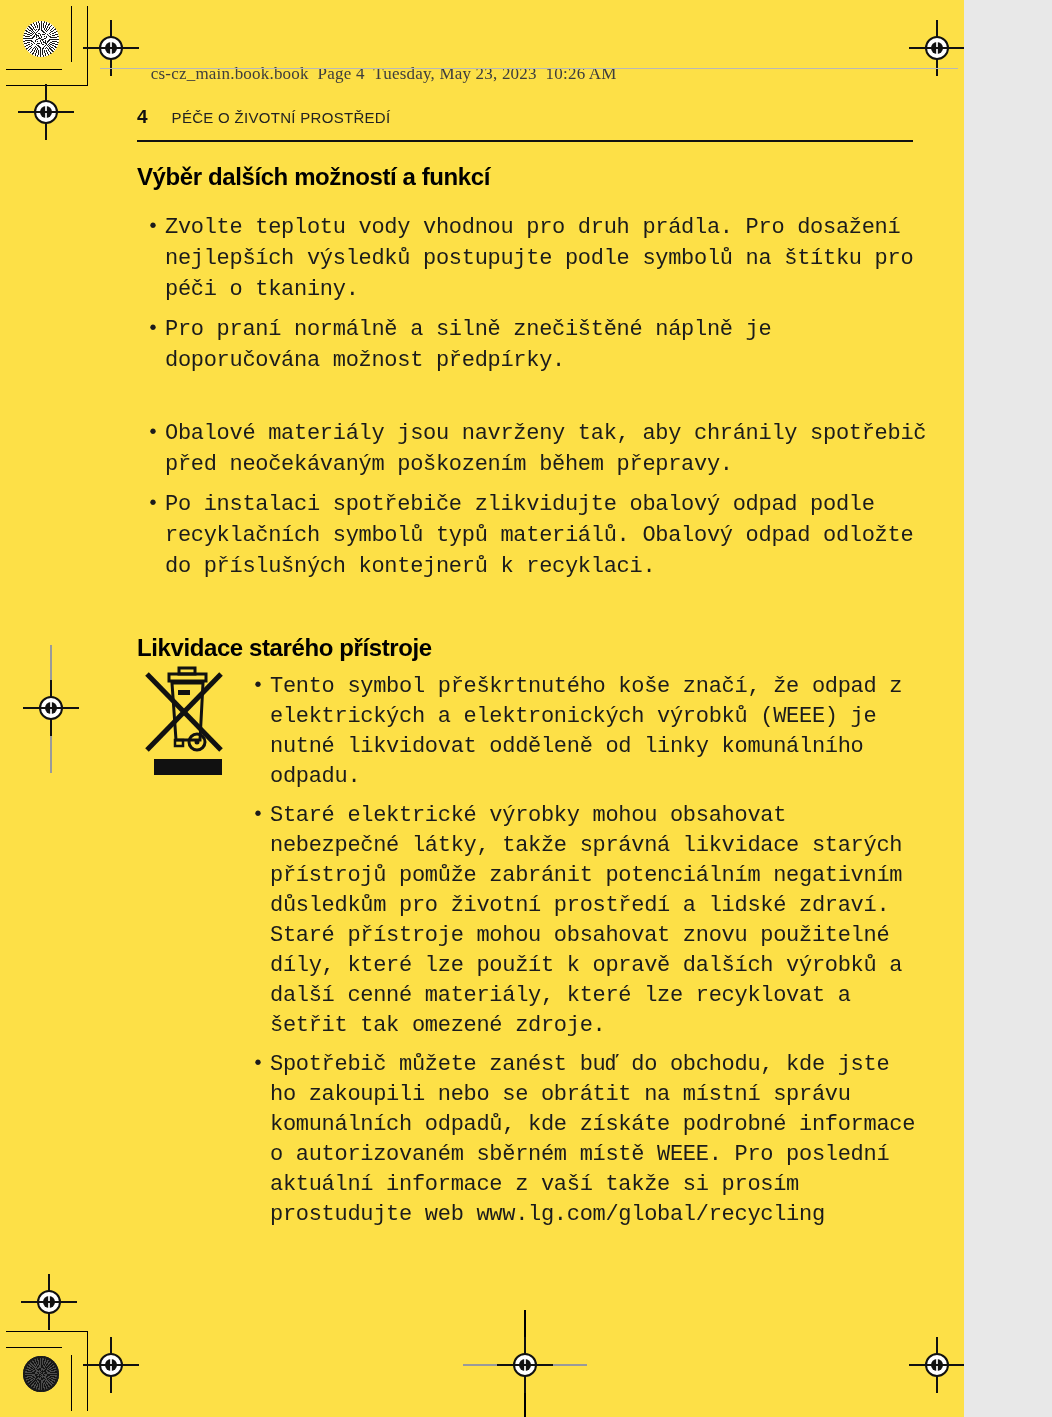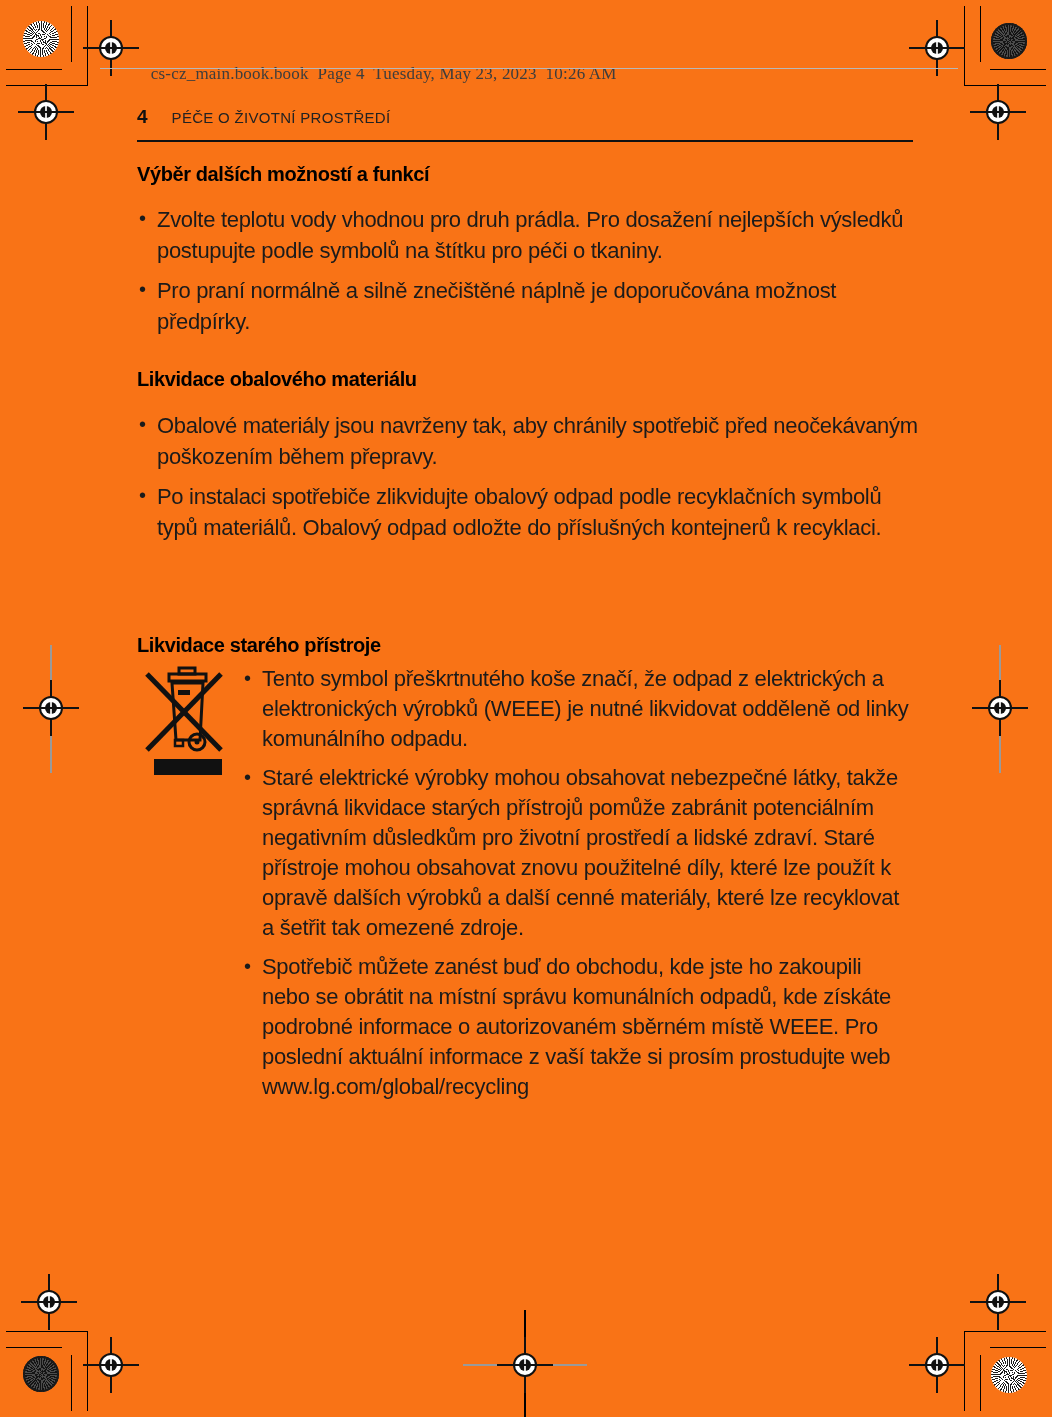--- a/index.html
+++ b/index.html
@@ -1,19 +1,19 @@
 <!DOCTYPE html>
 <html><head>
 <meta charset="utf-8">
 <style>
   html,body{margin:0;padding:0;background:#e8e8e8;}
   .page{
     position:relative;
-    width:1052px;height:1417px;
-    background:#f97316;
+    width:964px;height:1417px;
+    background:#fde047;
     overflow:hidden;
     font-family:"Liberation Sans",sans-serif;
     color:#1a1a1a;
   }
 
   
   .mark-line{position:absolute;background:#000;}
   .mark-line.gray{background:#9a9a9a;}
 
   .reg{position:absolute;width:56px;height:56px;}
@@ -38,27 +38,27 @@
 
   
   .page-header{position:absolute;left:137px;top:106px;width:776px;}
   .page-num{font-weight:bold;font-size:19px;color:#111;}
   .page-title{font-size:15px;letter-spacing:.3px;color:#222;margin-left:24px;}
   .header-rule{position:absolute;left:137px;top:140px;width:776px;height:2px;background:#111;}
 
   
   .sec-heading{
     position:absolute;left:137px;
-    font-size:20px;font-weight:bold;color:#000;
+    font-size:24px;font-weight:bold;color:#000;
     letter-spacing:-.4px;margin:0;
   }
   ul.bullets{
     position:absolute;left:137px;width:782px;
-    margin:0;padding:0;list-style:none;
-    font-size:22px;line-height:31px;letter-spacing:-.3px;color:#1b1b1b;
+    margin:8px;padding:0;list-style:none;
+    font-size:22px;line-height:31px;letter-spacing:-.3px;color:#1b1b1b;font-family:Liberation Mono, monospace;
   }
   ul.bullets li{position:relative;padding-left:20px;margin-bottom:9px;}
   ul.bullets li::before{content:"\2022";position:absolute;left:2px;top:-1px;font-size:20px;color:#1b1b1b;}
 
   ul.bullets.indented{left:242px;width:668px;line-height:30px;}
 
   .weee-icon{position:absolute;left:145px;top:666px;}
 </style>
 </head>
 <body>
@@ -151,21 +151,20 @@
     <span class="page-num">4</span><span class="page-title">PÉČE O ŽIVOTNÍ PROSTŘEDÍ</span>
   </div>
   <div class="header-rule"></div>
 
   <h1 class="sec-heading" style="top:163px;">Výběr dalších možností a funkcí</h1>
   <ul class="bullets" style="top:204px;">
     <li>Zvolte teplotu vody vhodnou pro druh prádla. Pro dosažení nejlepších výsledků postupujte podle symbolů na štítku pro péči o tkaniny.</li>
     <li>Pro praní normálně a silně znečištěné náplně je doporučována možnost předpírky.</li>
   </ul>
 
-  <h1 class="sec-heading" style="top:368px;">Likvidace obalového materiálu</h1>
   <ul class="bullets" style="top:410px;">
     <li>Obalové materiály jsou navrženy tak, aby chránily spotřebič před neočekávaným poškozením během přepravy.</li>
     <li>Po instalaci spotřebiče zlikvidujte obalový odpad podle recyklačních symbolů typů materiálů. Obalový odpad odložte do příslušných kontejnerů k recyklaci.</li>
   </ul>
 
   <h1 class="sec-heading" style="top:634px;">Likvidace starého přístroje</h1>
 
   <div class="weee-icon">
     <svg width="86" height="112" viewBox="0 0 86 112" xmlns="http://www.w3.org/2000/svg">
 

